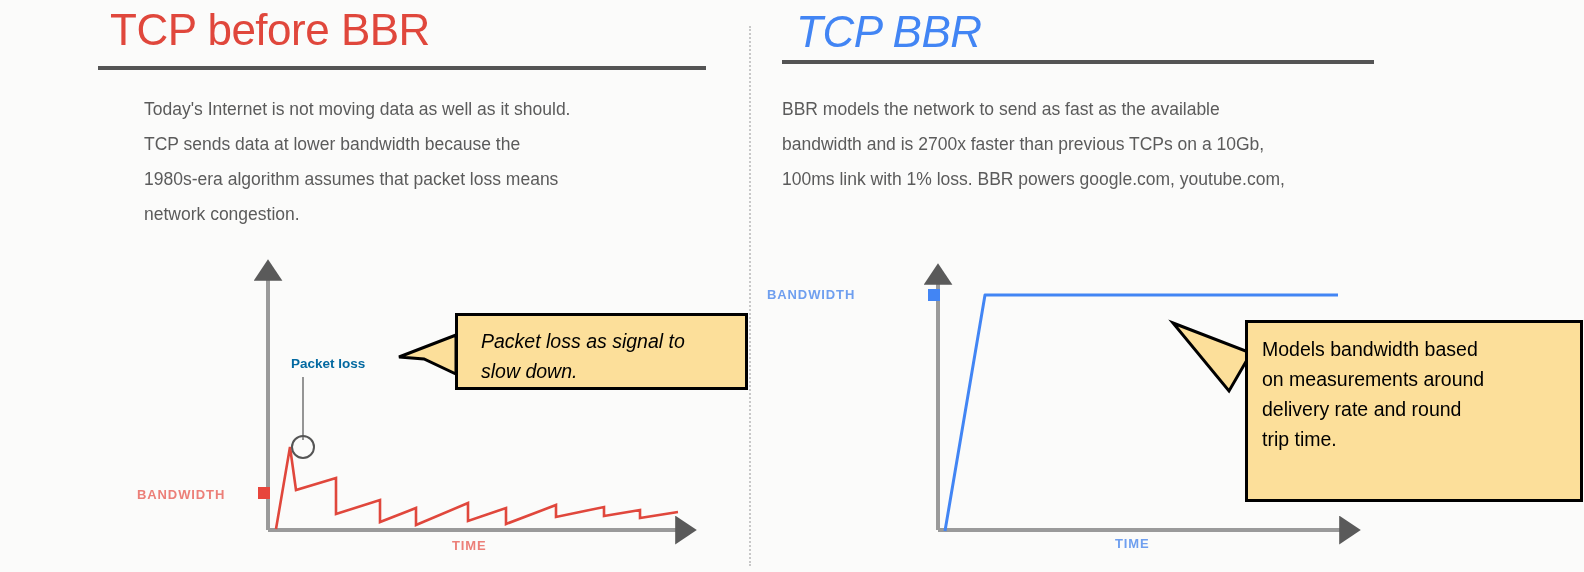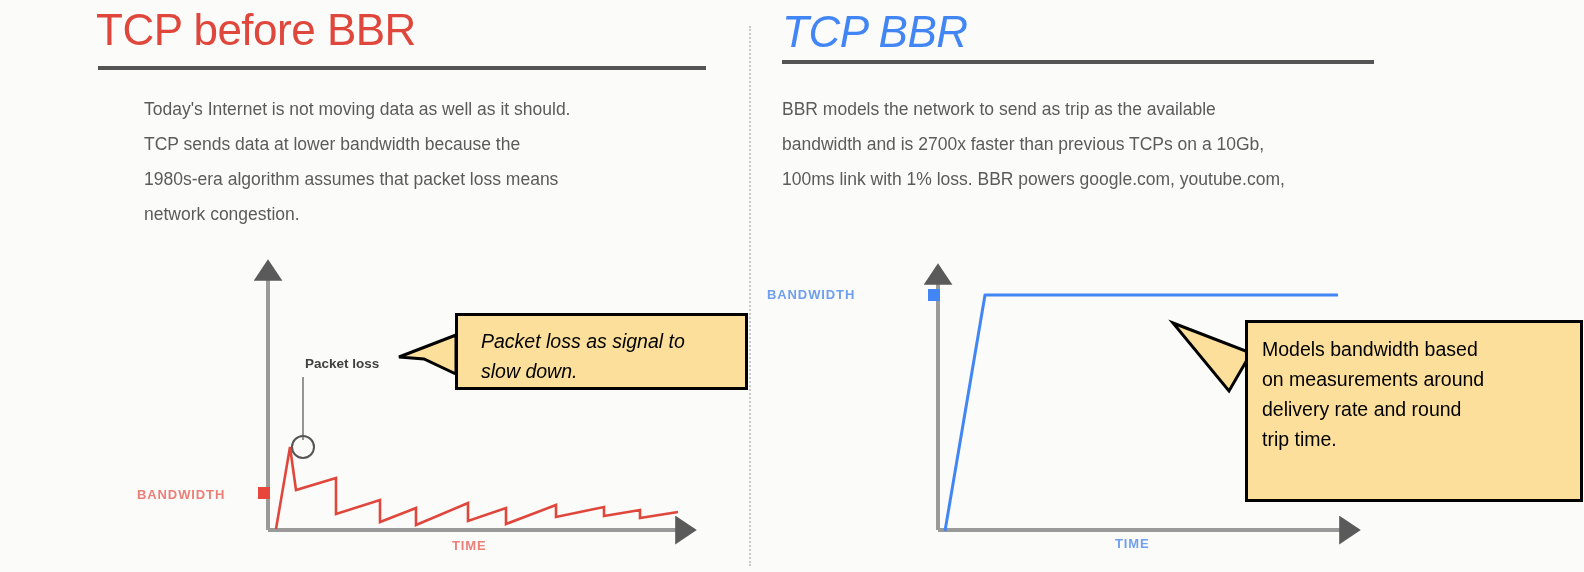--- a/index.html
+++ b/index.html
@@ -33,20 +33,21 @@
     border-left: 2px dotted #c8c8c8;
   }
 
   .title {
     position: absolute;
     font-size: 44px;
     font-weight: normal;
     letter-spacing: -0.5px;
     line-height: 1;
     white-space: nowrap;
+    margin-left: 14px;
   }
   .title-left  { left: 96px; top: 8px;  color: #e0473c; }
   .title-right { left: 782px; top: 10px; color: #4285f4; font-style: italic; }
 
   .rule {
     position: absolute;
     height: 4px;
     background: #545454;
   }
   .rule-left  { left: 98px;  top: 66px; width: 608px; }
@@ -81,25 +82,25 @@
   .lbl-red  { color: #ec7f78; }
   .lbl-blue { color: #6f9fef; }
 
   .bw-left   { left: 137px; top: 487px; }
   .time-left { left: 452px; top: 538px; }
   .bw-right  { left: 805px; top: 287px; }
   .time-right{ left: 1130px; top: 536px; }
 
   .ploss-label {
     position: absolute;
-    left: 305px;
+    left: 291px;
     top: 356px;
     font-size: 13.5px;
     font-weight: bold;
-    color: #404040;
+    color: #0369a1;
     white-space: nowrap;
   }
 
   .marker {
     position: absolute;
     width: 12px;
     height: 12px;
   }
   .marker-red  { left: 258px; top: 487px; background: #e8453c; }
   .marker-blue { left: 928px; top: 289px; background: #4285f4; }
@@ -198,21 +199,21 @@
 
 <div class="divider"></div>
 
 <div class="panel panel-right">
 
   <div class="title title-right" style="left:30px;">TCP BBR</div>
 
   <div class="rule rule-right" style="left:30px;"></div>
 
   <div class="body-text body-right" style="left:30px;">
-    <div>BBR models the network to send as trip as the available</div>
+    <div>BBR models the network to send as fast as the available</div>
     <div>bandwidth and is 2700x faster than previous TCPs on a 10Gb,</div>
     <div>100ms link with 1% loss. BBR powers google.com, youtube.com,</div>
   </div>
 
   <svg class="chart" viewBox="0 0 832 572" xmlns="http://www.w3.org/2000/svg">
     <defs>
       <marker id="arrR" markerWidth="9" markerHeight="9" refX="2.2" refY="3.6" orient="auto" markerUnits="strokeWidth">
         <path d="M0,0 L0,7.2 L5.4,3.6 z" fill="#5a5a5a"></path>
       </marker>
     </defs>

